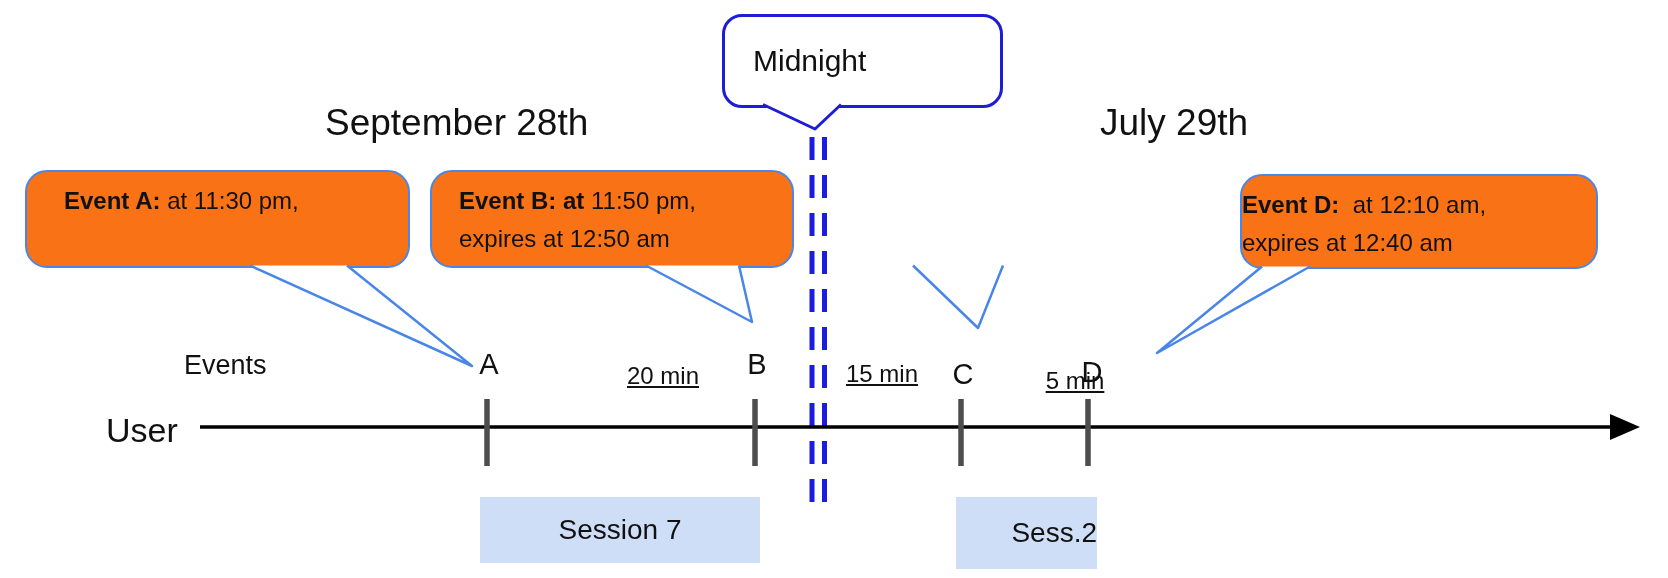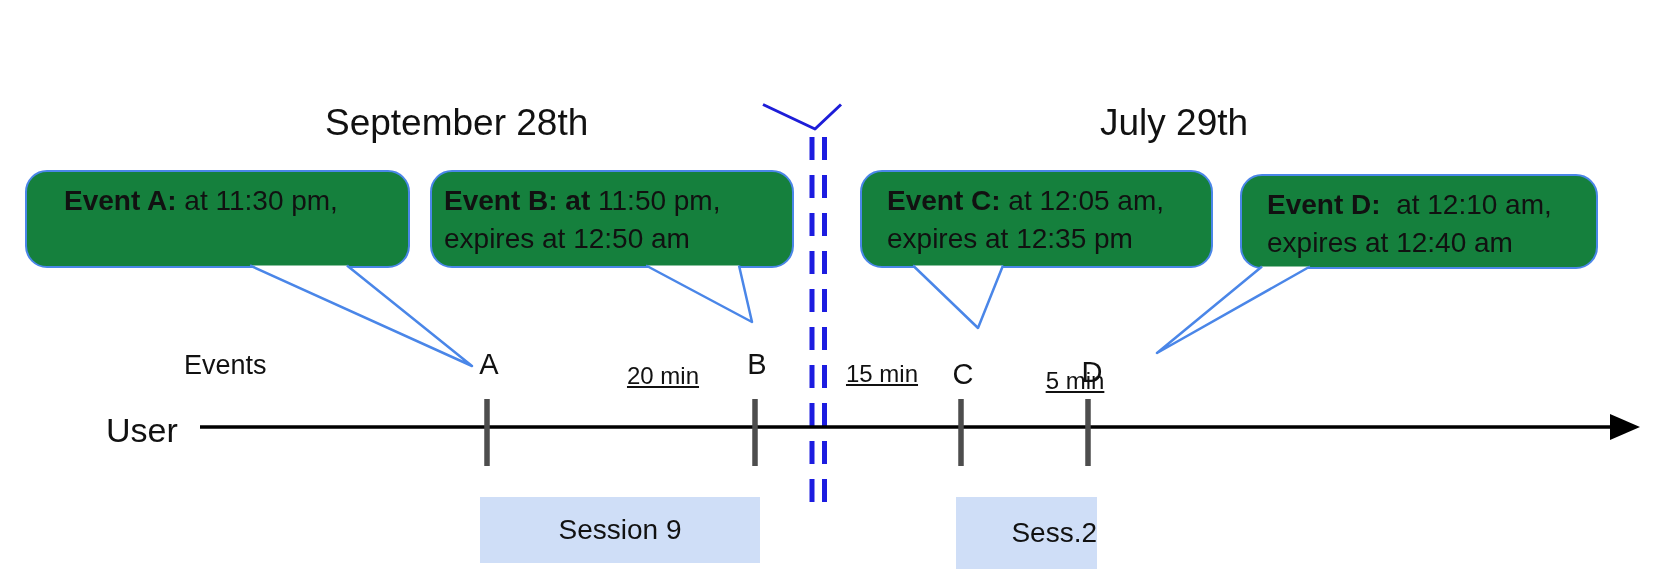--- a/index.html
+++ b/index.html
@@ -20,29 +20,29 @@
   .date-label{font-size:37px;color:#111;}
   
   .midnight-box{
     left:722px;top:14px;width:281px;height:94px;box-sizing:border-box;
     border:3px solid var(--midnight-border);border-radius:20px;background:#fff;
     display:flex;align-items:center;padding-left:28px;font-size:30px;
   }
   
   .callout{
     box-sizing:border-box;border:2.5px solid var(--callout-border);
-    border-radius:22px;background:#15803d;font-size:28px;line-height:38px;
+    border-radius:22px;background:#f97316;font-size:24px;line-height:38px;
     padding-top:10px;
   }
   .callout .bold{font-weight:bold;white-space:pre-wrap;}
   .callout .rest{white-space:pre-wrap;}
   .co-a{left:25px;top:170px;width:385px;height:98px;padding-left:37px;}
-  .co-b{left:430px;top:170px;width:364px;height:98px;padding-left:12px;}
+  .co-b{left:430px;top:170px;width:364px;height:98px;padding-left:27px;}
   .co-c{left:860px;top:170px;width:353px;height:98px;padding-left:25px;}
-  .co-d{left:1240px;top:174px;width:358px;height:95px;padding-left:25px;}
+  .co-d{left:1240px;top:174px;width:358px;height:95px;}
   
   .events-label{left:184px;top:350px;font-size:27px;}
   .user-label{left:106px;top:411px;font-size:34px;text-align:center;}
   .tick-label{font-size:29px;transform:translateX(-50%);}
   .tl-a{left:489px;top:348px;}
   .tl-b{left:757px;top:348px;}
   .tl-c{left:963px;top:358px;}
   .tl-d{left:1092px;top:356px;}
   .gap-label{font-size:24px;transform:translateX(-50%);text-decoration:underline;}
   .gl-1{left:663px;top:362px;}
@@ -58,51 +58,50 @@
   #overlay{left:0;top:0;pointer-events:none;}
 </style>
 </head>
 <body>
 
 <div id="stage">
 
   <div class="abs date-label" style="left:325px;top:102px;">September 28th</div>
   <div class="abs date-label" style="left:1100px;top:102px;">July 29th</div>
 
+  <div class="abs midnight-box">
+    <span>Midnight</span>
+  </div>
 
   <div class="abs callout co-a">
     <div><span class="bold">Event A:</span><span class="rest"> at 11:30 pm,</span></div>
   </div>
   <div class="abs callout co-b">
     <div><span class="bold">Event B: at</span><span class="rest"> 11:50 pm,</span></div>
     <div>expires at 12:50 am</div>
-  </div>
-  <div class="abs callout co-c">
-    <div><span class="bold">Event C:</span><span class="rest"> at 12:05 am,</span></div>
-    <div>expires at 12:35 pm</div>
   </div>
   <div class="abs callout co-d">
     <div><span class="bold">Event D:</span><span class="rest">  at 12:10 am,</span></div>
     <div>expires at 12:40 am</div>
   </div>
 
   <div class="abs events-label">Events</div>
   <div class="abs user-label">User</div>
 
   <div class="abs tick-label tl-a">A</div>
   <div class="abs tick-label tl-b">B</div>
   <div class="abs tick-label tl-c">C</div>
   <div class="abs tick-label tl-d">D</div>
 
   <div class="abs gap-label gl-1">20 min</div>
   <div class="abs gap-label gl-2">15 min</div>
   <div class="abs gap-label gl-3">5 min</div>
 
   <div class="abs session sess-1">
-    <span>Session 9</span>
+    <span>Session 7</span>
   </div>
   <div class="abs session sess-2">
     <span>Sess.2</span>
   </div>
 
   <svg id="overlay" class="abs" width="1668" height="578" viewBox="0 0 1668 578">
 
     <line x1="812" y1="137" x2="812" y2="509" style="stroke:var(--dash-line)" stroke-width="5" stroke-dasharray="23 15"></line>
     <line x1="824.5" y1="137" x2="824.5" y2="509" style="stroke:var(--dash-line)" stroke-width="5" stroke-dasharray="23 15"></line>
 

